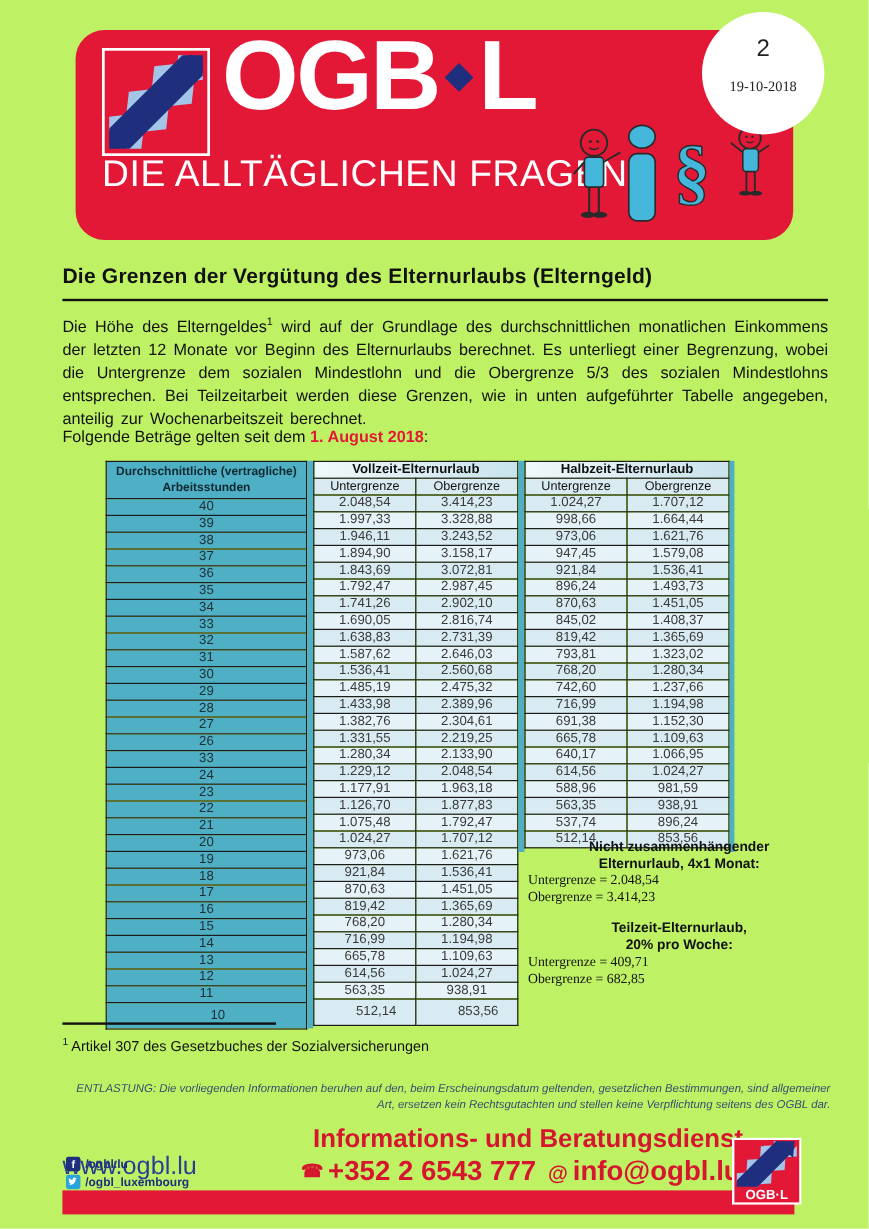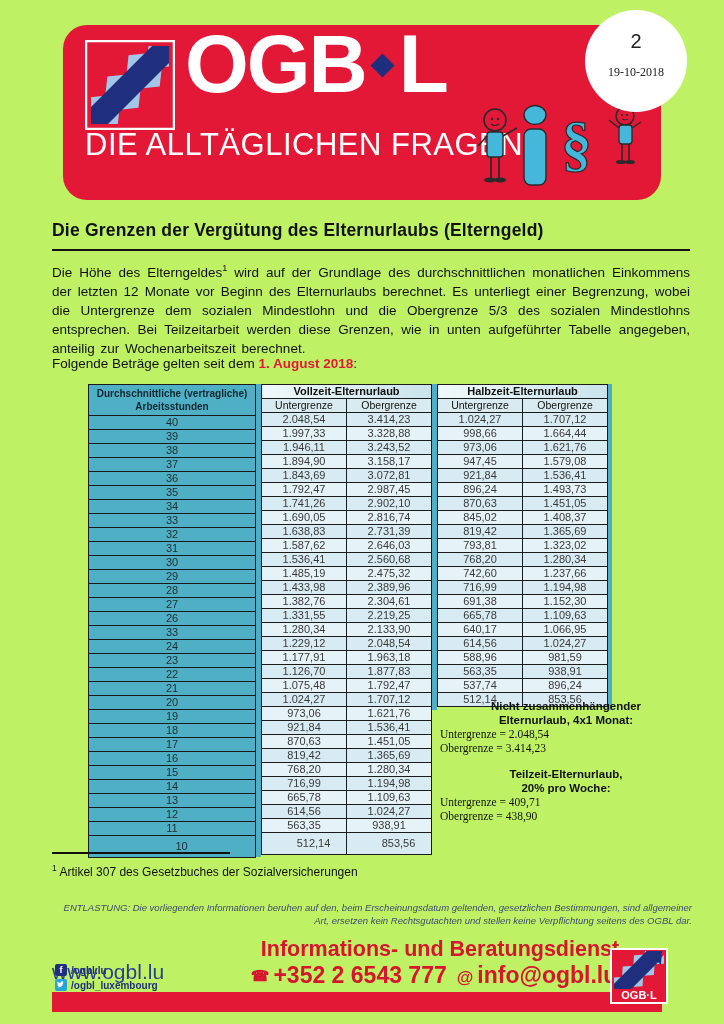--- a/index.html
+++ b/index.html
@@ -514,21 +514,21 @@
 
   <div class="note-block">
     <div class="note-title">Nicht zusammenhängender</div>
     <div class="note-title">Elternurlaub, 4x1 Monat:</div>
     <div class="note-line">Untergrenze = 2.048,54</div>
     <div class="note-line">Obergrenze = 3.414,23</div>
     <div class="note-gap"></div>
     <div class="note-title">Teilzeit-Elternurlaub,</div>
     <div class="note-title">20% pro Woche:</div>
     <div class="note-line">Untergrenze = 409,71</div>
-    <div class="note-line">Obergrenze = 438,90</div>
+    <div class="note-line">Obergrenze = 682,85</div>
   </div>
 
   <div class="footnote-rule"></div>
   <div class="footnote">
     <sup>1</sup><span> Artikel 307 des Gesetzbuches der Sozialversicherungen</span>
   </div>
   <div class="disclaimer">ENTLASTUNG: Die vorliegenden Informationen beruhen auf den, beim Erscheinungsdatum geltenden, gesetzlichen Bestimmungen, sind allgemeiner Art, ersetzen kein Rechtsgutachten und stellen keine Verpflichtung seitens des OGBL dar.</div>
 
   <div class="website">www.ogbl.lu</div>
   <div class="social">

